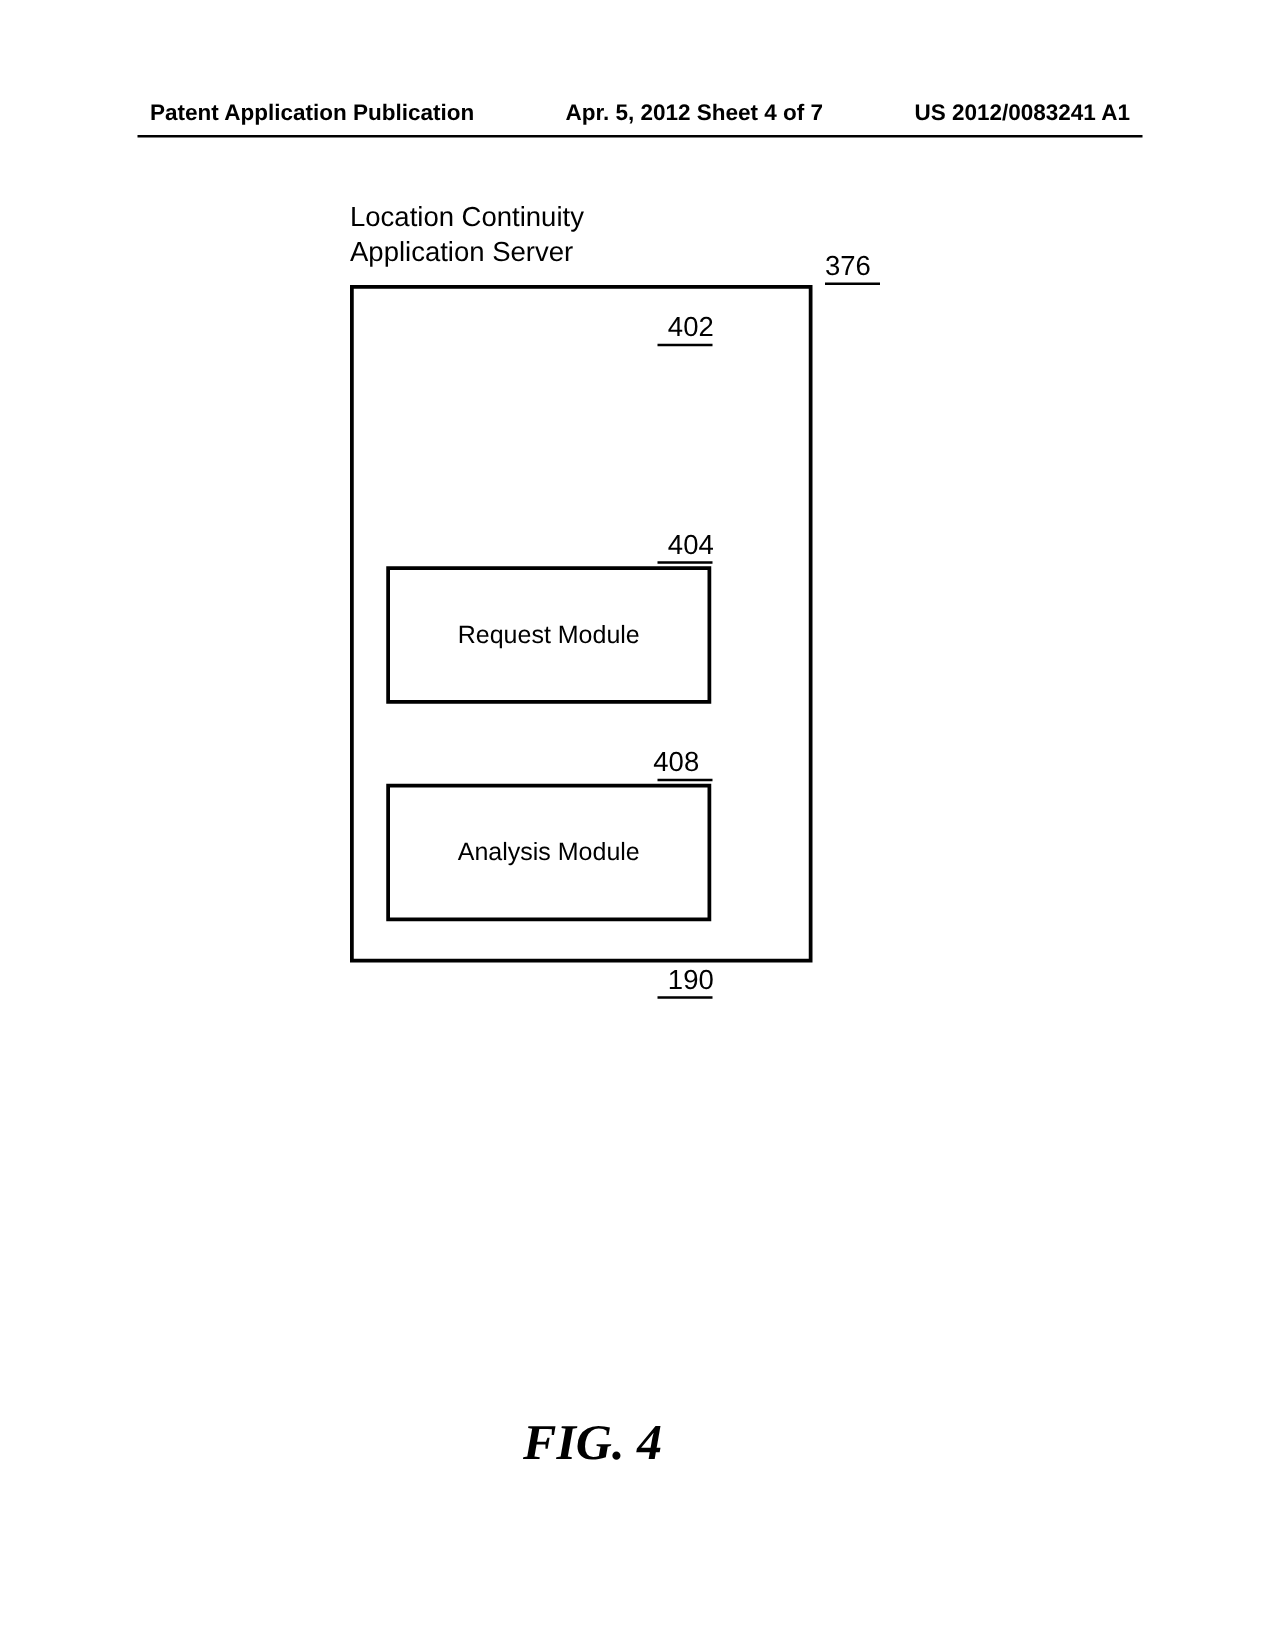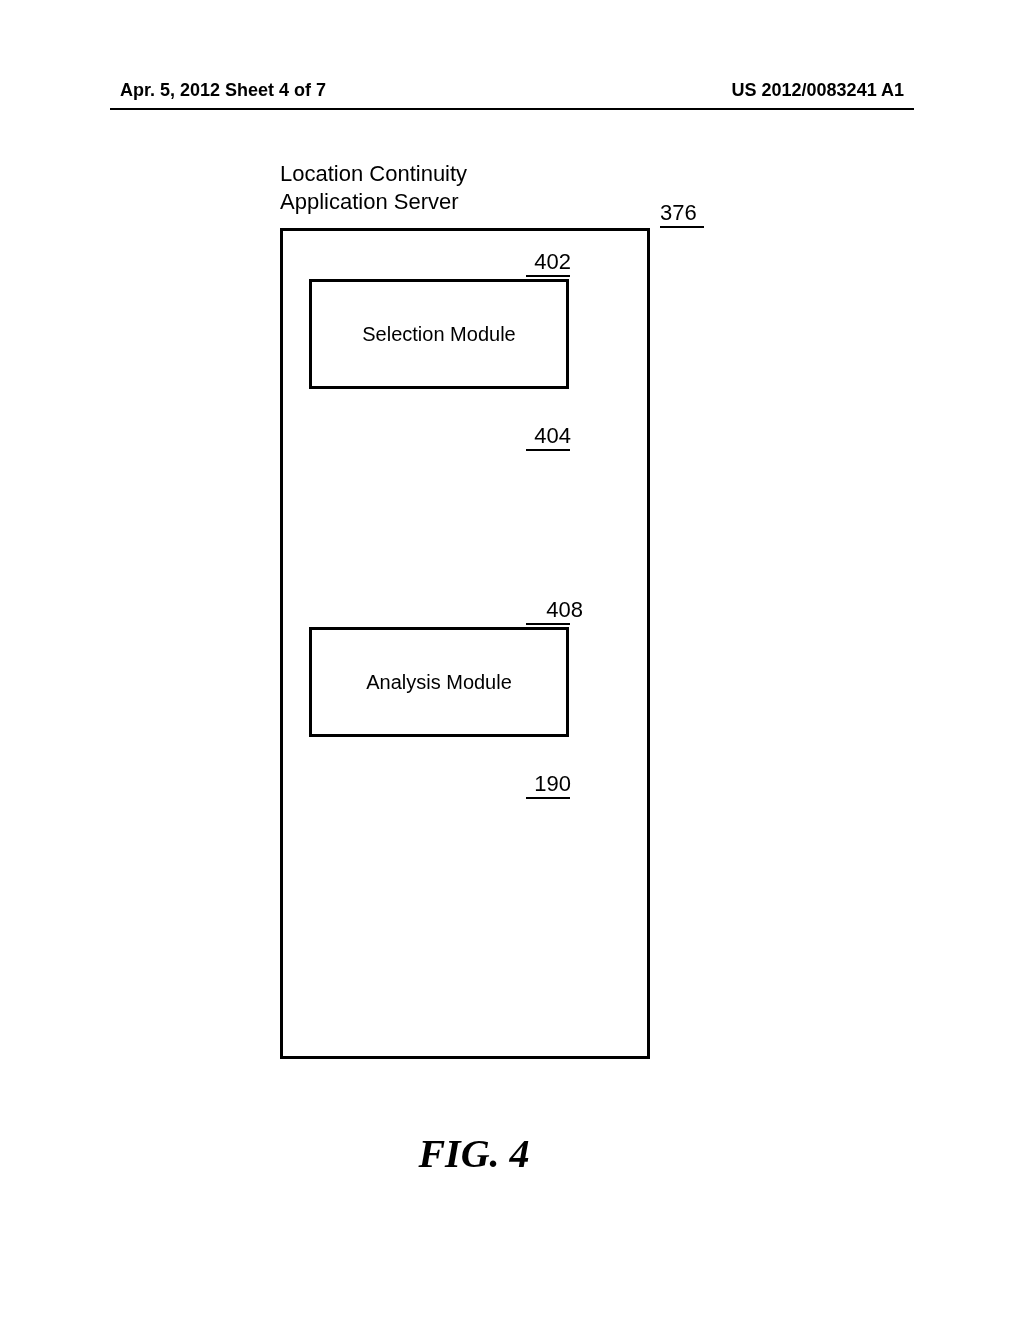--- a/index.html
+++ b/index.html
@@ -53,21 +53,21 @@
     position: absolute;
     left: 660px;
     top: 40px;
     font-size: 22px;
   }
   .server-box {
     position: absolute;
     left: 280px;
     top: 68px;
     width: 370px;
-    height: 831px;
+    height: 542px;
     border: 3px solid #000;
     box-sizing: border-box;
   }
   .module-ref {
     position: absolute;
     font-size: 22px;
     text-align: right;
     width: 60px;
   }
   .module-box {
@@ -101,46 +101,47 @@
     font-weight: bold;
     font-size: 40px;
   }
 </style>
 </head>
 <body>
 
 <div class="page">
 
   <div class="header">
+    <span>Patent Application Publication</span>
     <span>Apr. 5, 2012  Sheet 4 of 7</span>
     <span>US 2012/0083241 A1</span>
   </div>
   <div class="header-rule"></div>
 
   <div class="diagram-area">
 
     <div class="server-title" style="top:0;">
       <span>Location Continuity</span><br>
       <span>Application Server</span>
     </div>
     <div class="server-ref">376</div>
     <div class="ref-underline" style="left:660px; top:66px; width:44px;"></div>
 
     <div class="server-box">
 
       <div class="module-ref" style="left:228px; top:18px;">402</div>
       <div class="ref-underline" style="left:243px; top:44px; width:44px;"></div>
-      <div class="module-box" style="top:48px;">
-        <span>Selection Module</span>
-      </div>
 
       <div class="module-ref" style="left:228px; top:192px;">404</div>
       <div class="ref-underline" style="left:243px; top:218px; width:44px;"></div>
+      <div class="module-box" style="top:222px;">
+        <span>Request Module</span>
+      </div>
 
-      <div class="module-ref" style="left:240px; top:366px;">408</div>
+      <div class="module-ref" style="left:228px; top:366px;text-align:center;">408</div>
       <div class="ref-underline" style="left:243px; top:392px; width:44px;"></div>
       <div class="module-box" style="top:396px;">
         <span>Analysis Module</span>
       </div>
 
       <div class="module-ref" style="left:228px; top:540px;">190</div>
       <div class="ref-underline" style="left:243px; top:566px; width:44px;"></div>
 
     </div>
   </div>

